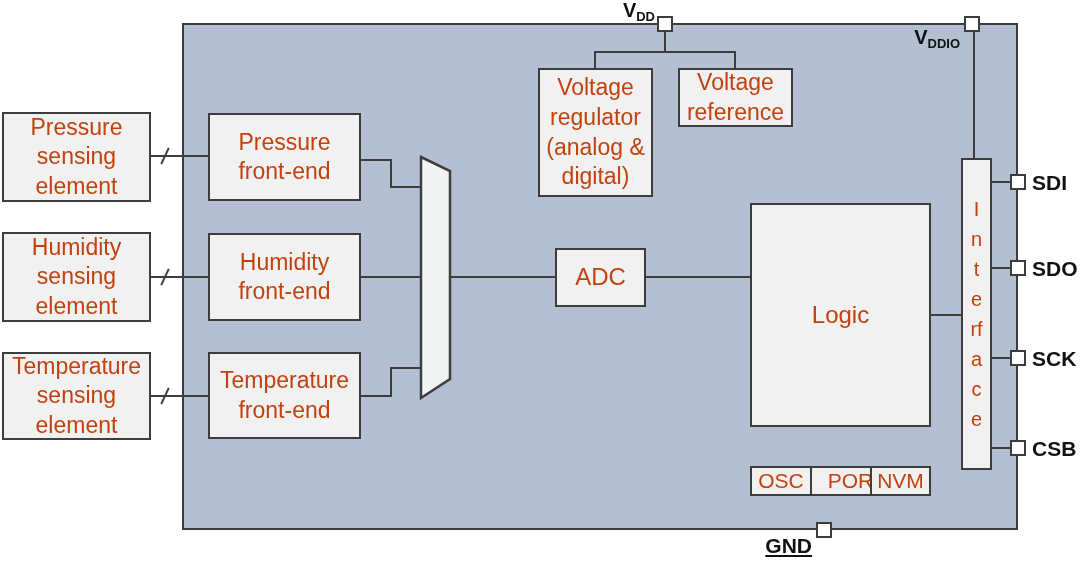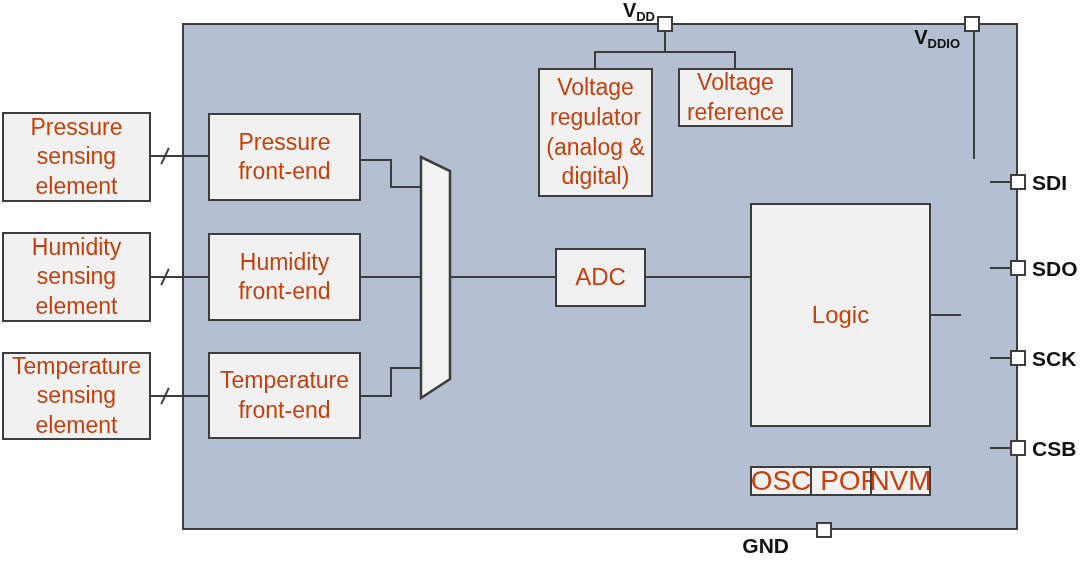--- a/index.html
+++ b/index.html
@@ -19,21 +19,21 @@
   .wire { position:absolute; background:#3d3d3d; }
   .pin {
     position:absolute; width:16px; height:16px; background:#ffffff;
     border:2px solid #3d3d3d; box-sizing:border-box;
   }
   .pinlabel { position:absolute; font-weight:bold; font-size:21px; color:#111; line-height:1.1; }
   .supplylabel { position:absolute; font-weight:bold; font-size:20px; color:#111; text-align:right; line-height:1.0; }
   .sub { font-size:13px; font-weight:bold; position:relative; top:4px; }
   .slash { position:absolute; width:2px; height:18px; background:#3d3d3d; transform:rotate(25deg); }
   .iface-text { width:14px; word-break:break-all; line-height:30px; font-size:20px; text-align:center; }
-  .osc-cell { font-size:28px; }
+  .osc-cell { font-size:21px; }
   .big { font-size:24px; }
 </style>
 </head>
 <body>
 
 <div class="stage">
 
   <div class="chip"></div>
 
   <div class="wire" style="left:150px;top:155px;width:58px;height:2px;"></div>
@@ -94,20 +94,23 @@
   <div class="blk" style="left:538px;top:68px;width:115px;height:129px;line-height:1.3;">Voltage
 regulator
 (analog &amp;
 digital)</div>
   <div class="blk" style="left:678px;top:68px;width:115px;height:59px;">Voltage
 reference</div>
 
   <div class="blk big" style="left:555px;top:248px;width:91px;height:59px;">ADC</div>
   <div class="blk big" style="left:750px;top:203px;width:181px;height:224px;text-align:center;">Logic</div>
 
+  <div class="blk" style="left:961px;top:158px;width:31px;height:312px;">
+    <span class="iface-text">Interface</span>
+  </div>
 
   <div class="blk osc-cell" style="left:750px;top:466px;width:62px;height:30px;">OSC</div>
   <div class="blk osc-cell" style="left:810px;top:466px;width:81px;height:30px;">POR</div>
   <div class="blk osc-cell" style="left:870px;top:466px;width:61px;height:30px;">NVM</div>
 
   <div class="pin" style="left:657px;top:16px;"></div>
   <div class="pin" style="left:964px;top:16px;"></div>
   <div class="pin" style="left:1010px;top:174px;"></div>
   <div class="pin" style="left:1010px;top:260px;"></div>
   <div class="pin" style="left:1010px;top:350px;"></div>
@@ -117,15 +120,15 @@
   <div class="supplylabel" style="left:580px;top:0px;width:75px;">
     <span>V</span><span class="sub">DD</span>
   </div>
   <div class="supplylabel" style="left:865px;top:0px;width:95px;margin-top:27px;">
     <span>V</span><span class="sub">DDIO</span>
   </div>
   <div class="pinlabel" style="left:1032px;top:171px;">SDI</div>
   <div class="pinlabel" style="left:1032px;top:257px;">SDO</div>
   <div class="pinlabel" style="left:1032px;top:347px;">SCK</div>
   <div class="pinlabel" style="left:1032px;top:437px;">CSB</div>
-  <div class="pinlabel" style="left:717px;top:534px;width:72px;text-align:right;">GND</div>
+  <div class="pinlabel" style="left:740px;top:534px;width:72px;text-align:right;text-decoration:underline;">GND</div>
 
 </div>
 
 </body></html>

